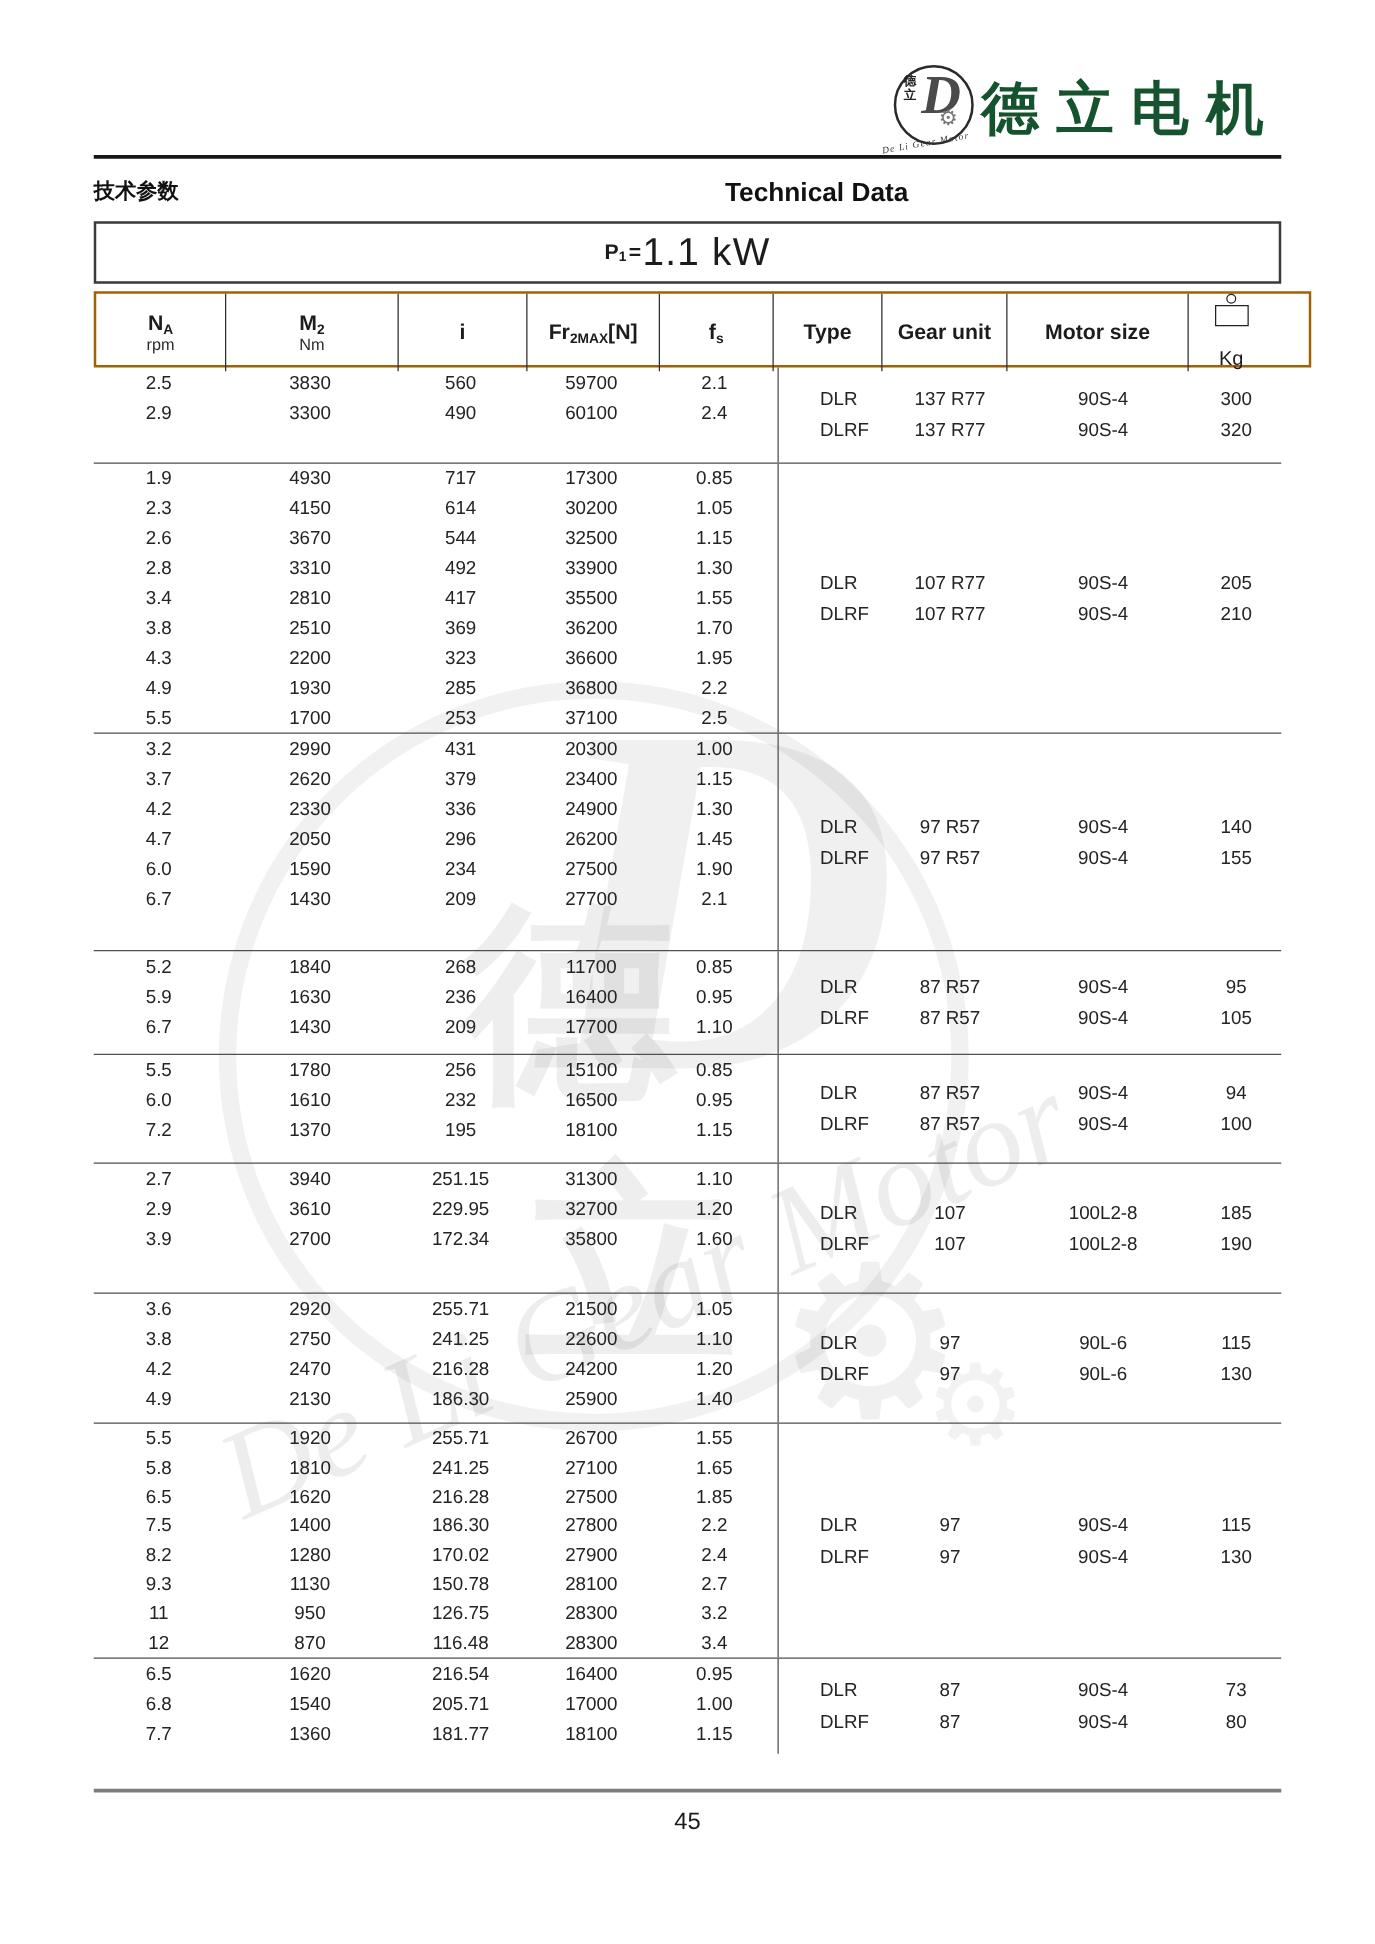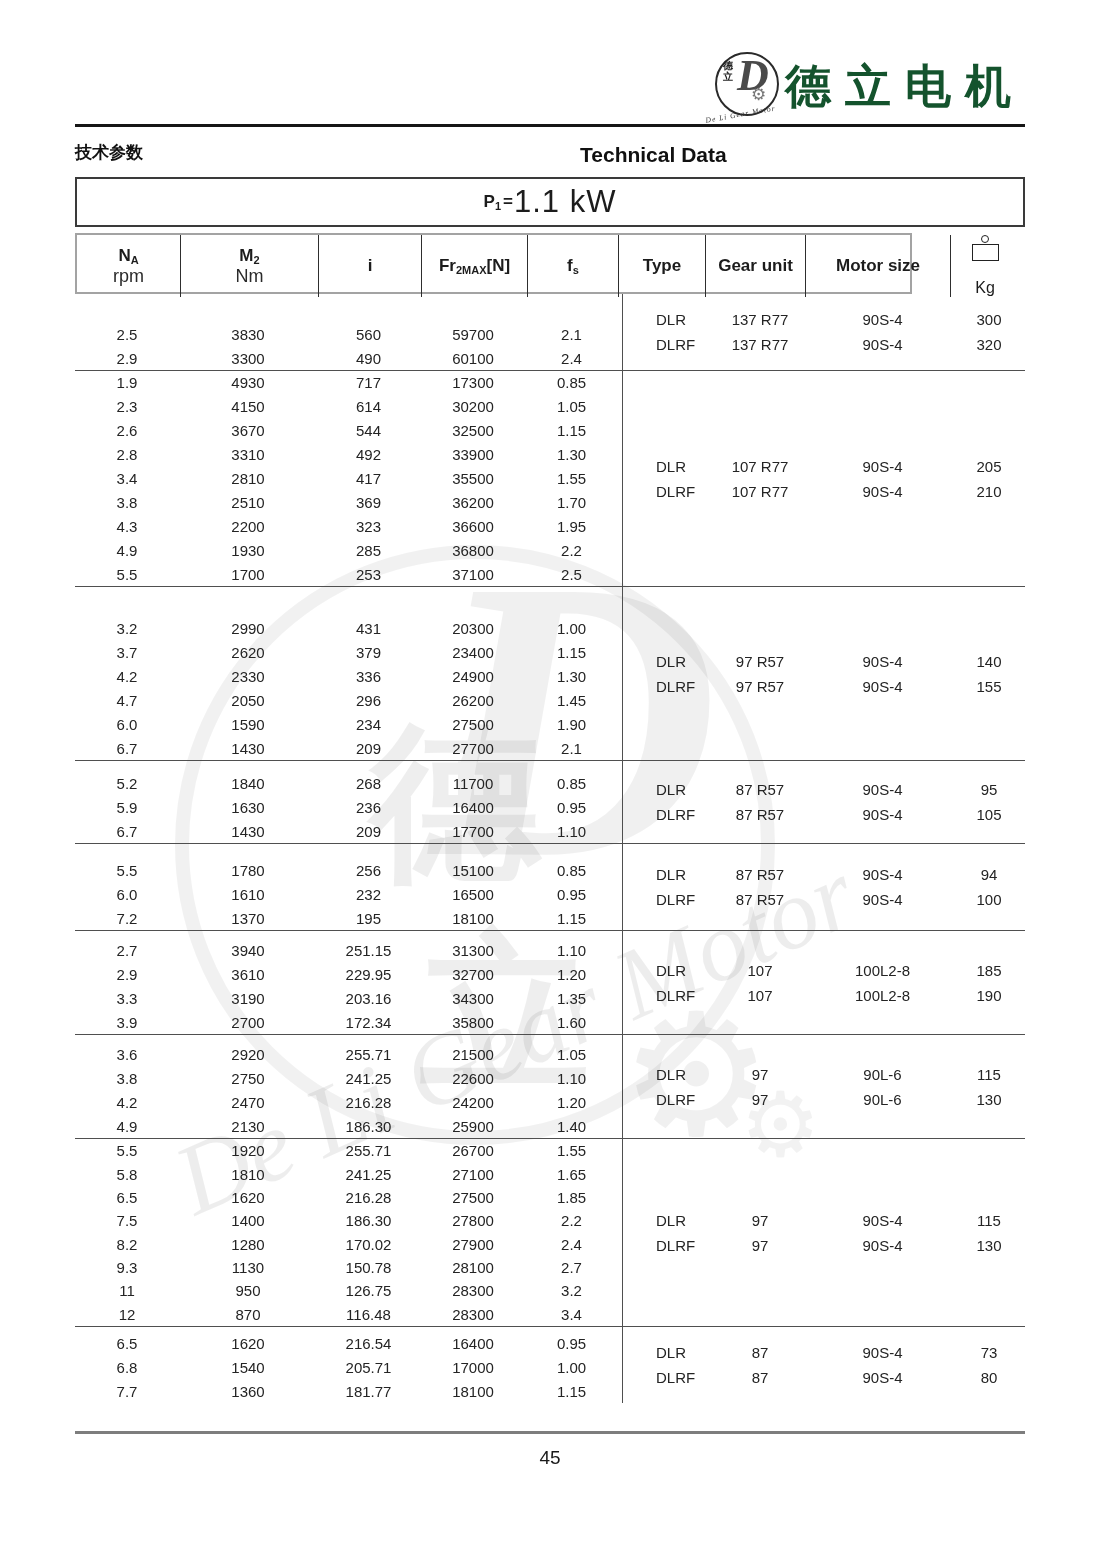--- a/index.html
+++ b/index.html
@@ -51,39 +51,39 @@
   .title-en { position:absolute; left:580px; top:143px; font-size:21px; font-weight:bold; color:#111; }
 
   .power-box { position:absolute; left:75px; top:177px; width:950px; height:50px;
     border:2px solid #3a3a3a; display:flex; align-items:center; justify-content:center; }
   .power-p { font-size:17px; font-weight:bold; }
   .power-sub { font-size:11px; font-weight:bold; position:relative; top:4px; }
   .power-eq { font-size:17px; font-weight:bold; margin:0 1px 0 2px; }
   .power-val { font-size:31px; font-weight:normal; letter-spacing:1px; }
 
   
-  .thead { position:absolute; left:75px; top:233px; width:837px; height:61px;
-    border:2px solid #a3a3a3; display:grid;
+  .thead { position:absolute; left:75px; top:233px; width:974px; height:61px;
+    border:2px solid #a16207; display:grid;
     grid-template-columns:104px 138px 103px 106px 91px 87px 100px 145px 68px; }
   .hcell { border-right:1.5px solid #2e2e2e; display:flex; flex-direction:column;
     align-items:center; justify-content:center; line-height:1.15; }
   .hcell:last-child { border-right:none; }
   .hsym { font-size:17px; font-weight:bold; }
   .hsub { font-size:11px; font-weight:bold; position:relative; top:3px; }
-  .hunit { font-size:18px; color:#2a2a2a; }
+  .hunit { font-size:13px; color:#2a2a2a; }
   .kg-cell { justify-content:center; gap:1px; }
   .kg-knob { width:8px; height:8px; border:1.5px solid #222; border-radius:50%; display:block; margin:0 auto 1px auto; }
   .kg-box { width:27px; height:17px; border:1.5px solid #222; display:block; }
   .kg-label { font-size:16px; margin-top:17px; }
 
   
   .tbody { position:absolute; left:75px; top:294px; width:950px; }
   .group { display:flex; border-bottom:1px solid #4f4f4f; }
   .group.last { border-bottom:none; }
-  .g-left { width:547px; display:flex; flex-direction:column; justify-content:flex-end; }
+  .g-left { width:547px; display:flex; flex-direction:column; justify-content:flex-start; }
   .g-right { width:403px; border-left:1.5px solid #4f4f4f; display:flex; flex-direction:column; justify-content:center; }
   .brow { display:grid; grid-template-columns:104px 138px 103px 106px 91px; height:24px; align-items:center; }
   .rrow { display:grid; grid-template-columns:87px 100px 145px 68px; height:25px; align-items:center; }
   .cell { text-align:center; font-size:15px; color:#242424; }
   .type-cell { text-align:left; padding-left:33px; }
 
   
   .footer-rule { position:absolute; left:75px; top:1431px; width:950px; height:3px; background:#7d7d7d; }
   .page-num { position:absolute; left:0; top:1447px; width:1100px; text-align:center;
     font-size:19px; color:#1a1a1a; }
@@ -425,27 +425,20 @@
               <div class="cell">1.10</div>
             </div>
             <div class="brow">
               <div class="cell">2.9</div>
               <div class="cell">3610</div>
               <div class="cell">229.95</div>
               <div class="cell">32700</div>
               <div class="cell">1.20</div>
             </div>
             <div class="brow">
-              <div class="cell">3.3</div>
-              <div class="cell">3190</div>
-              <div class="cell">203.16</div>
-              <div class="cell">34300</div>
-              <div class="cell">1.35</div>
-            </div>
-            <div class="brow">
               <div class="cell">3.9</div>
               <div class="cell">2700</div>
               <div class="cell">172.34</div>
               <div class="cell">35800</div>
               <div class="cell">1.60</div>
             </div>
           </div>
           <div class="g-right">
             <div class="rrow">
               <div class="cell type-cell">DLR</div>

